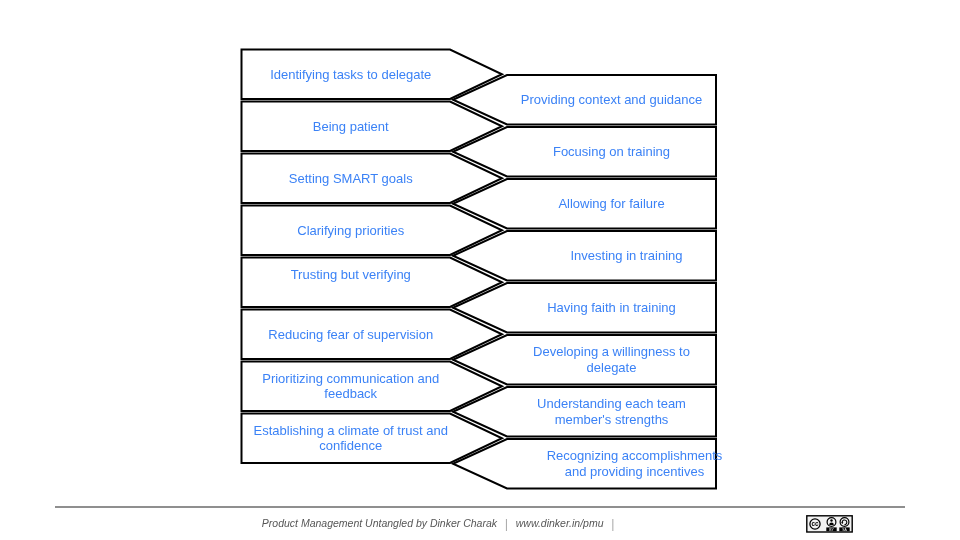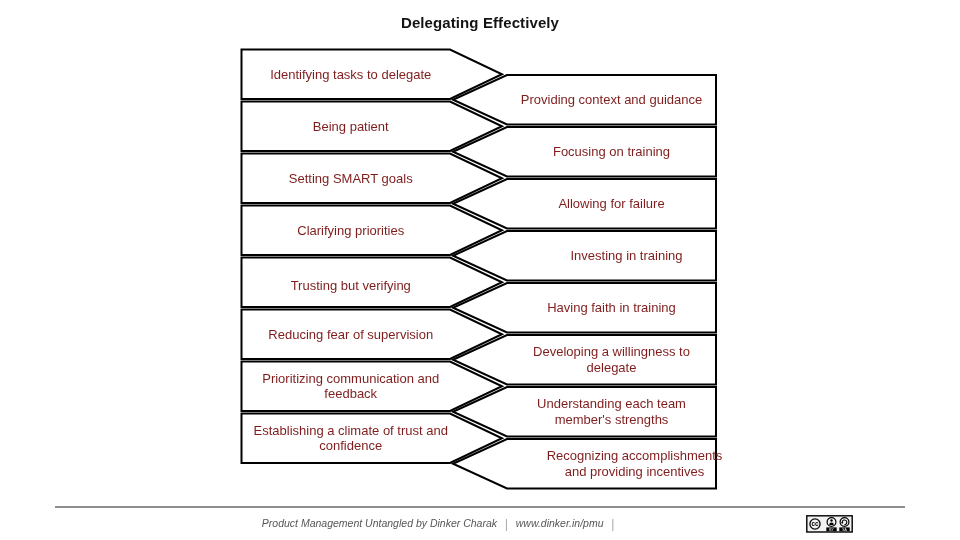--- a/index.html
+++ b/index.html
@@ -8,42 +8,41 @@
     font-family:"Liberation Sans","DejaVu Sans",sans-serif;
   }
   .title{
     position:absolute;top:14px;left:0;width:960px;text-align:center;
     font-size:15px;font-weight:600;color:#141414;letter-spacing:.1px;
   }
   #shapes{position:absolute;top:0;left:0;}
   #shapes polygon{fill:#ffffff;stroke:#000000;stroke-width:2;stroke-linejoin:miter;}
   .label{
     position:absolute;display:flex;align-items:center;justify-content:center;
-    text-align:center;font-size:13px;line-height:1.18;color:#7f1d1d;
+    text-align:center;font-size:13px;line-height:1.18;color:#3b82f6;
     padding:0 8px;box-sizing:border-box;
   }
   .footer-rule{
     position:absolute;left:55px;top:506px;width:850px;height:0;
     border-top:2px solid #8f8f8f;
   }
   .footer{
     position:absolute;top:517px;left:438px;transform:translateX(-50%);
     white-space:nowrap;font-size:10.5px;color:#565656;
     display:flex;align-items:center;gap:8px;
   }
   .footer .it{font-style:italic;}
   .footer .sep{color:#9a9a9a;font-weight:300;transform:scaleY(1.25);}
   .badge{position:absolute;left:806px;top:515px;}
 </style>
 </head>
 <body>
 
 <div class="stage">
 
-  <div class="title">Delegating Effectively</div>
 
   <svg id="shapes" width="960" height="540" viewBox="0 0 960 540">
       <polygon points="241.5,49.5 450,49.5 502,74.25 450,99 241.5,99"></polygon>
       <polygon points="241.5,101.5 450,101.5 502,126.25 450,151 241.5,151"></polygon>
       <polygon points="241.5,153.5 450,153.5 502,178.25 450,203 241.5,203"></polygon>
       <polygon points="241.5,205.5 450,205.5 502,230.25 450,255 241.5,255"></polygon>
       <polygon points="241.5,257.5 450,257.5 502,282.25 450,307 241.5,307"></polygon>
       <polygon points="241.5,309.5 450,309.5 502,334.25 450,359 241.5,359"></polygon>
       <polygon points="241.5,361.5 450,361.5 502,386.25 450,411 241.5,411"></polygon>
       <polygon points="241.5,413.5 450,413.5 502,438.25 450,463 241.5,463"></polygon>
@@ -55,21 +54,21 @@
       <polygon points="507,335 716,335 716,384.5 507,384.5 453,359.75"></polygon>
       <polygon points="507,387 716,387 716,436.5 507,436.5 453,411.75"></polygon>
       <polygon points="507,439 716,439 716,488.5 507,488.5 453,463.75"></polygon>
     </svg>
 
   <div id="labels">
       <div class="label" style="left: 241.5px; top: 49.5px; width: 218.5px; height: 49.5px;">Identifying tasks to delegate</div>
       <div class="label" style="left: 241.5px; top: 101.5px; width: 218.5px; height: 49.5px;">Being patient</div>
       <div class="label" style="left: 241.5px; top: 153.5px; width: 218.5px; height: 49.5px;">Setting SMART goals</div>
       <div class="label" style="left: 241.5px; top: 205.5px; width: 218.5px; height: 49.5px;">Clarifying priorities</div>
-      <div class="label" style="left: 241.5px; top: 261px; width: 218.5px; height: 49.5px;">Trusting but verifying</div>
+      <div class="label" style="left: 241.5px; top: 250px; width: 218.5px; height: 49.5px;">Trusting but verifying</div>
       <div class="label" style="left: 241.5px; top: 309.5px; width: 218.5px; height: 49.5px;">Reducing fear of supervision</div>
       <div class="label" style="left: 241.5px; top: 361.5px; width: 218.5px; height: 49.5px;">Prioritizing communication and feedback</div>
       <div class="label" style="left: 241.5px; top: 413.5px; width: 218.5px; height: 49.5px;">Establishing a climate of trust and confidence</div>
       <div class="label" style="left: 505px; top: 75px; width: 213px; height: 49.5px;">Providing context and guidance</div>
       <div class="label" style="left: 505px; top: 127px; width: 213px; height: 49.5px;">Focusing on training</div>
       <div class="label" style="left: 505px; top: 179px; width: 213px; height: 49.5px;">Allowing for failure</div>
       <div class="label" style="left: 520px; top: 231px; width: 213px; height: 49.5px;">Investing in training</div>
       <div class="label" style="left: 505px; top: 283px; width: 213px; height: 49.5px;">Having faith in training</div>
       <div class="label" style="left: 505px; top: 335px; width: 213px; height: 49.5px;">Developing a willingness to delegate</div>
       <div class="label" style="left: 505px; top: 387px; width: 213px; height: 49.5px;">Understanding each team member's strengths</div>

